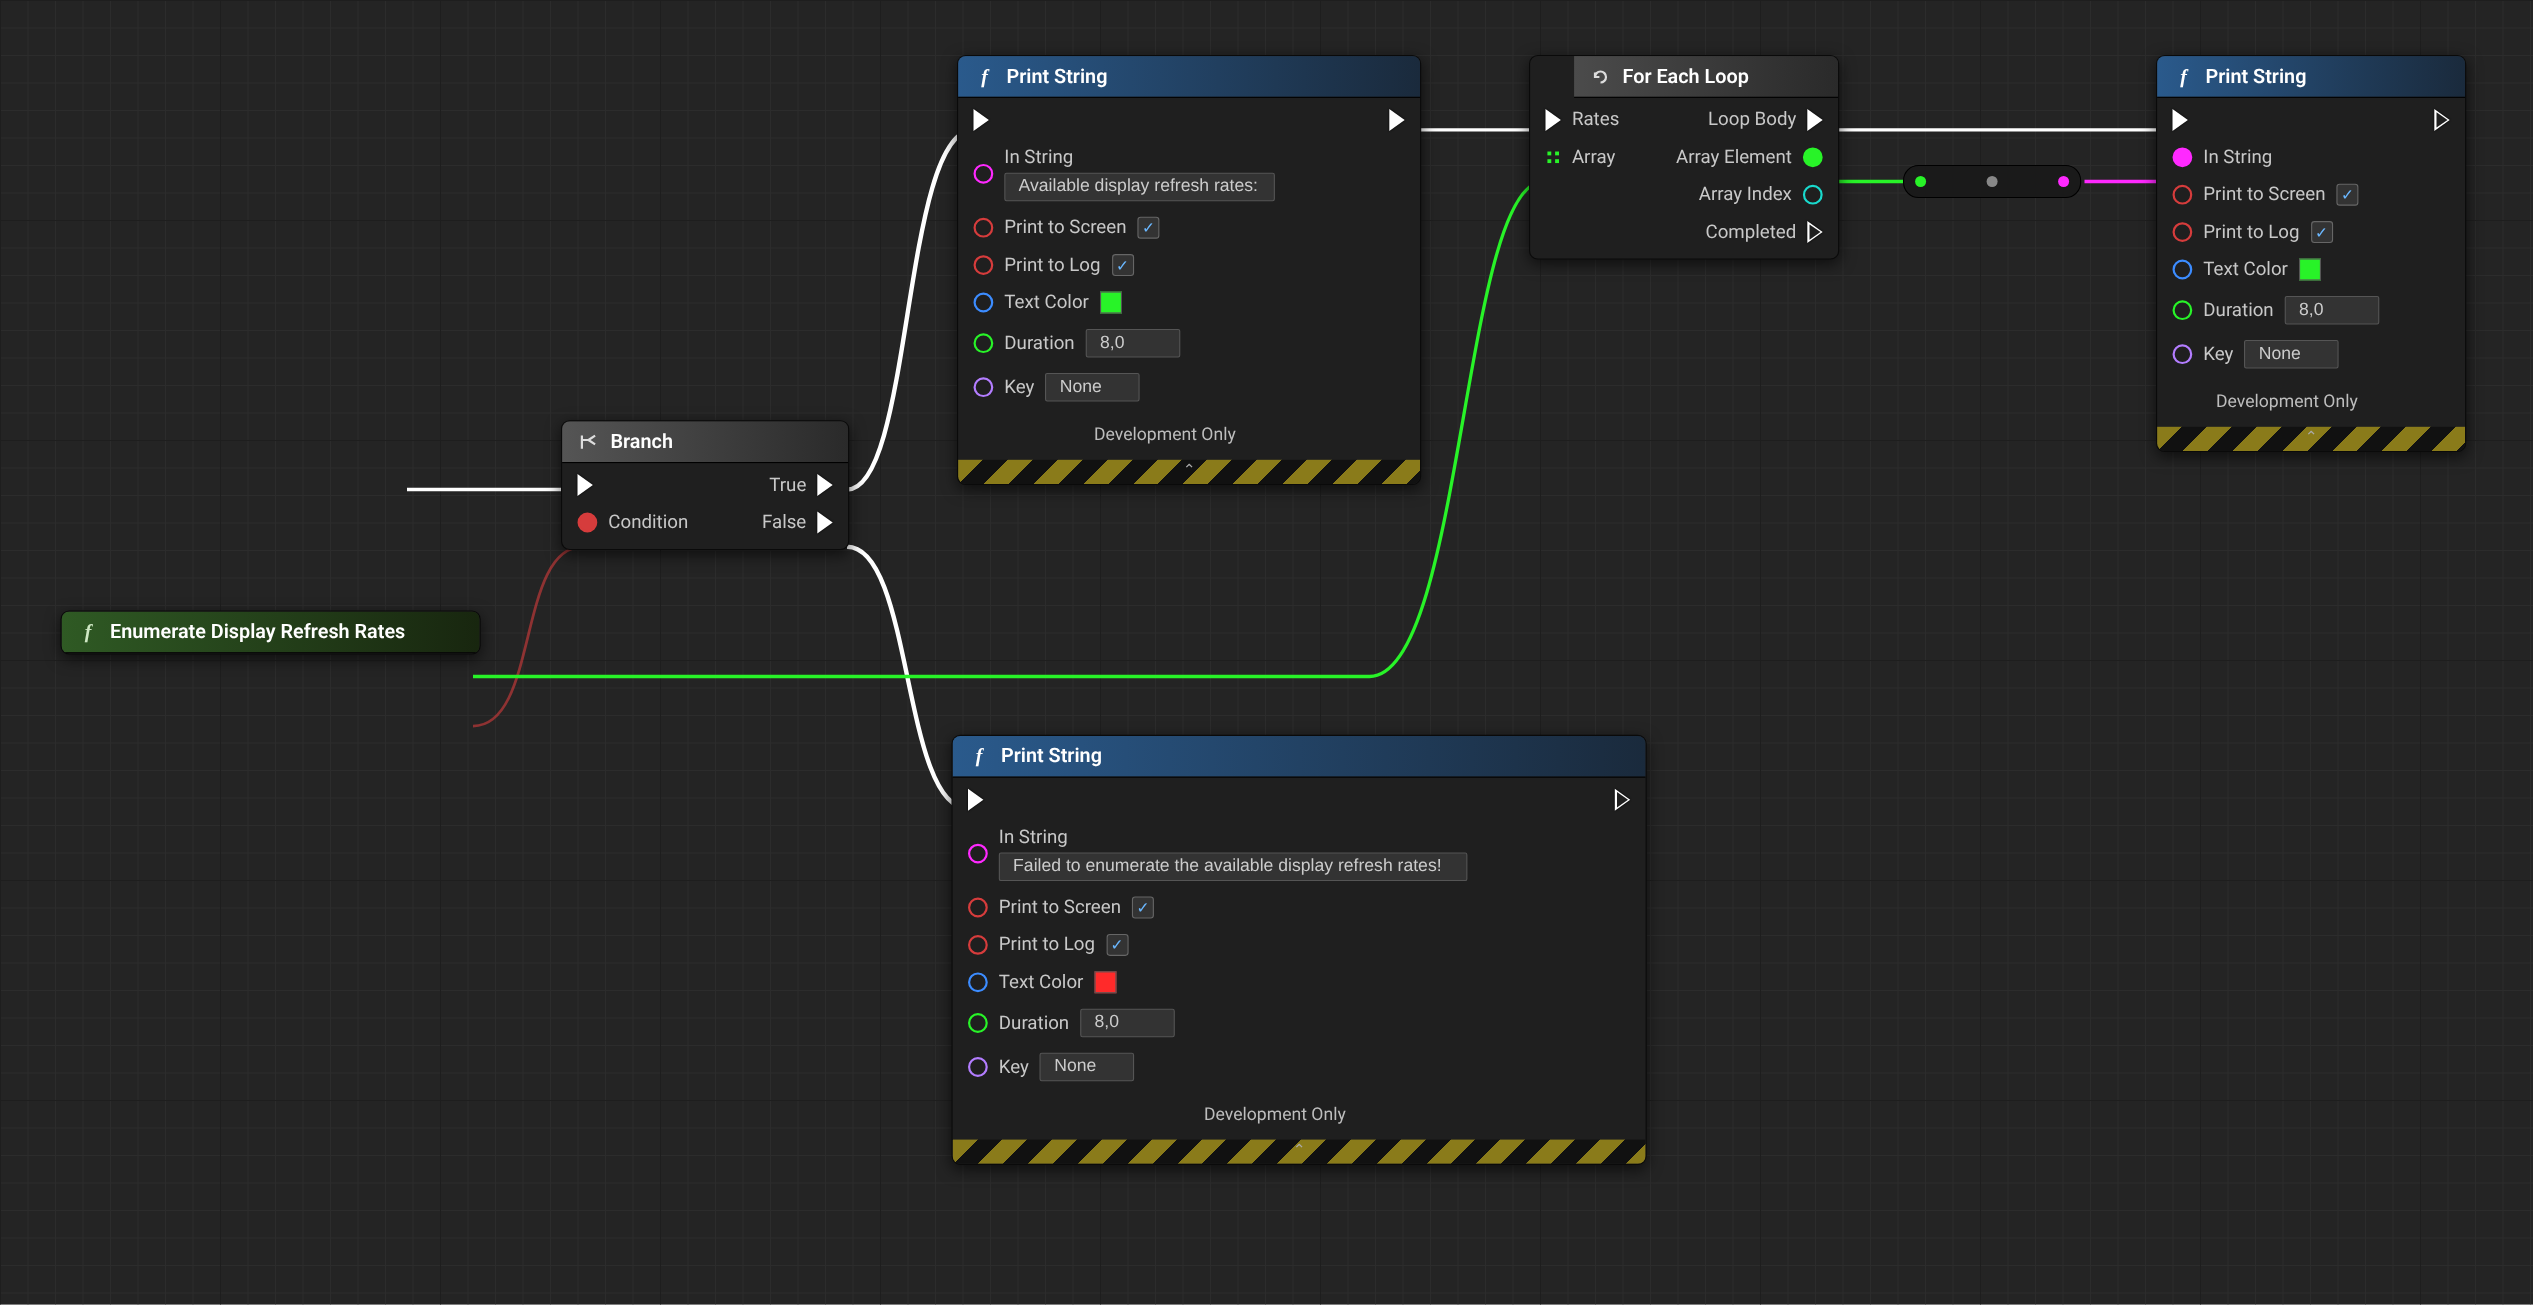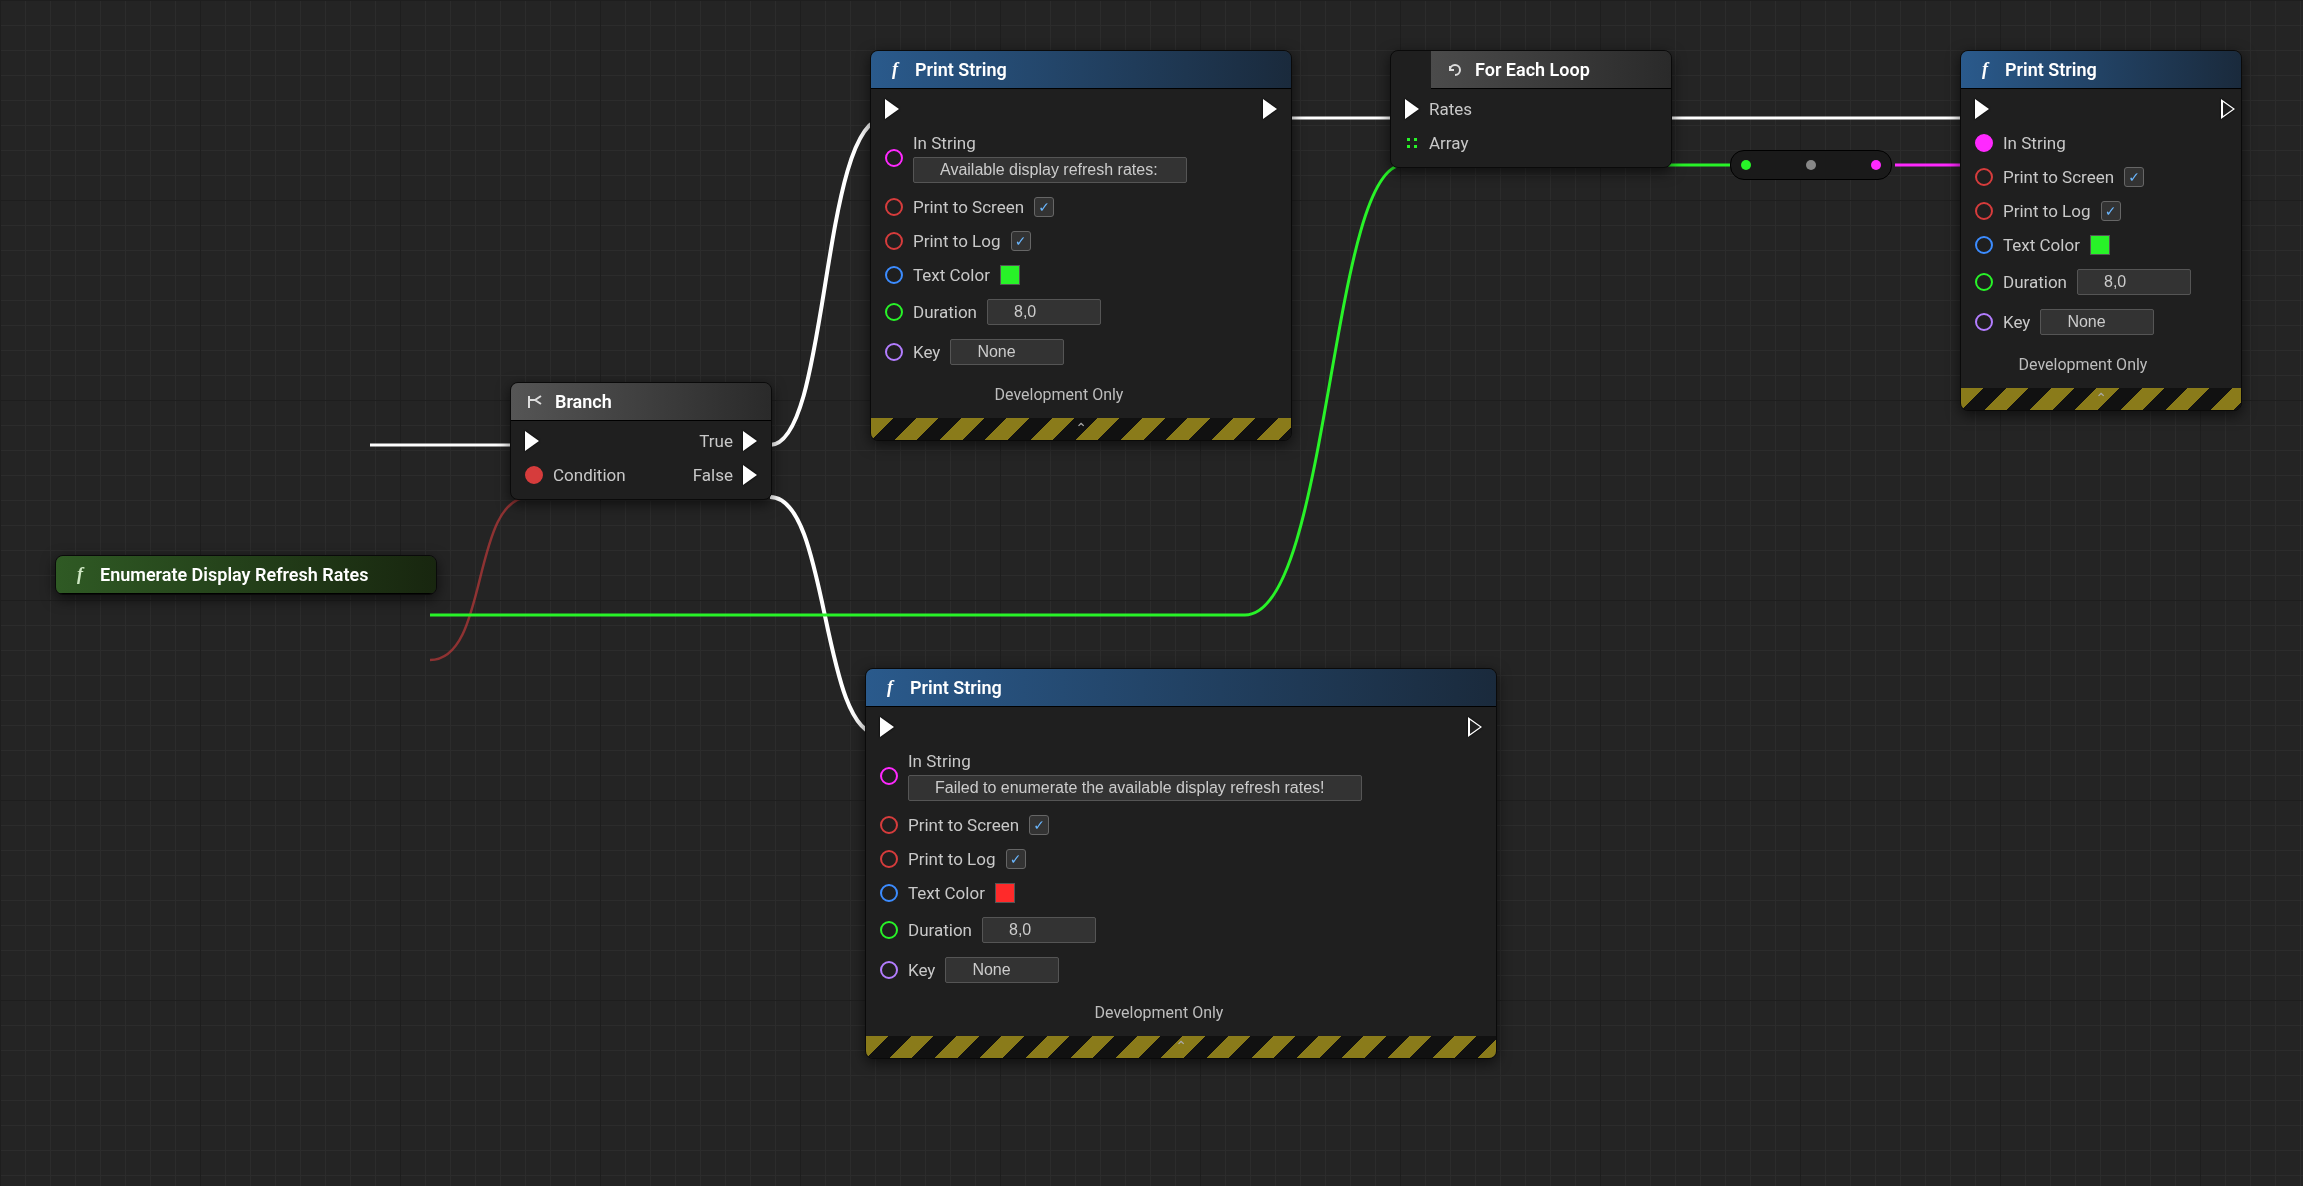--- a/index.html
+++ b/index.html
@@ -77,21 +77,21 @@
     border-left:14px solid #fff;
   }
   .pin.exec.hollow::after{
     content:"";position:absolute;left:-12px;top:-7px;width:0;height:0;
     border-top:7px solid transparent;border-bottom:7px solid transparent;
     border-left:10px solid #1f1f1f;
   }
   .c-red{color:var(--pin-red);} .c-green{color:var(--pin-green);}
   .c-blue{color:var(--pin-blue);} .c-magenta{color:var(--pin-magenta);}
   .c-purple{color:var(--pin-purple);} .c-cyan{color:var(--pin-cyan);}
-  .txt-input{background:#333;border:1px solid #555;color:#ccc;padding:3px 26px;font-size:16px;border-radius:2px;min-width:60px;}
+  .txt-input{background:#333;border:1px solid #555;color:#ccc;padding:3px 12px;font-size:16px;border-radius:2px;min-width:60px;}
   .checkbox{width:18px;height:18px;border:1px solid #666;border-radius:3px;background:#333;display:inline-flex;align-items:center;justify-content:center;color:#6ab7ff;font-size:14px;}
   .swatch{width:18px;height:18px;border:1px solid #555;}
   .hazard{
     height:22px;background:repeating-linear-gradient(135deg,var(--hazard-yellow) 0 16px,#111 16px 32px);
     position:relative;
   }
   .chevron{position:absolute;bottom:4px;left:0;right:0;text-align:center;color:#aaa;font-size:14px;}
   .watermark{
     position:absolute;right:30px;bottom:20px;font-size:80px;font-weight:800;
     color:rgba(255,255,255,0.07);letter-spacing:4px;font-style:italic;
@@ -241,20 +241,38 @@
     <div class="col">
       <div class="pin-row">
             <span class="pin exec"></span>
             <span>Rates</span>
           </div>
       <div class="pin-row">
             <span class="pin array c-green"></span>
             <span>Array</span>
           </div>
     </div>
+    <div class="col right">
+      <div class="pin-row right">
+            <span class="pin exec"></span>
+            <span>Loop Body</span>
+          </div>
+      <div class="pin-row right">
+            <span class="pin c-green filled"></span>
+            <span>Array Element</span>
+          </div>
+      <div class="pin-row right">
+            <span class="pin c-cyan"></span>
+            <span>Array Index</span>
+          </div>
+      <div class="pin-row right">
+            <span class="pin exec hollow"></span>
+            <span>Completed</span>
+          </div>
+    </div>
   </div>
 </div>
 
 <div class="reroute" style="left:1730px;top:150px;">
   <span class="dot" style="background:#28f328"></span>
   <span class="dot" style="background:#888"></span>
   <span class="dot" style="background:#ff29ff"></span>
 </div>
 
 <div class="node" style="left:1960px;top:50px;width:280px;">

